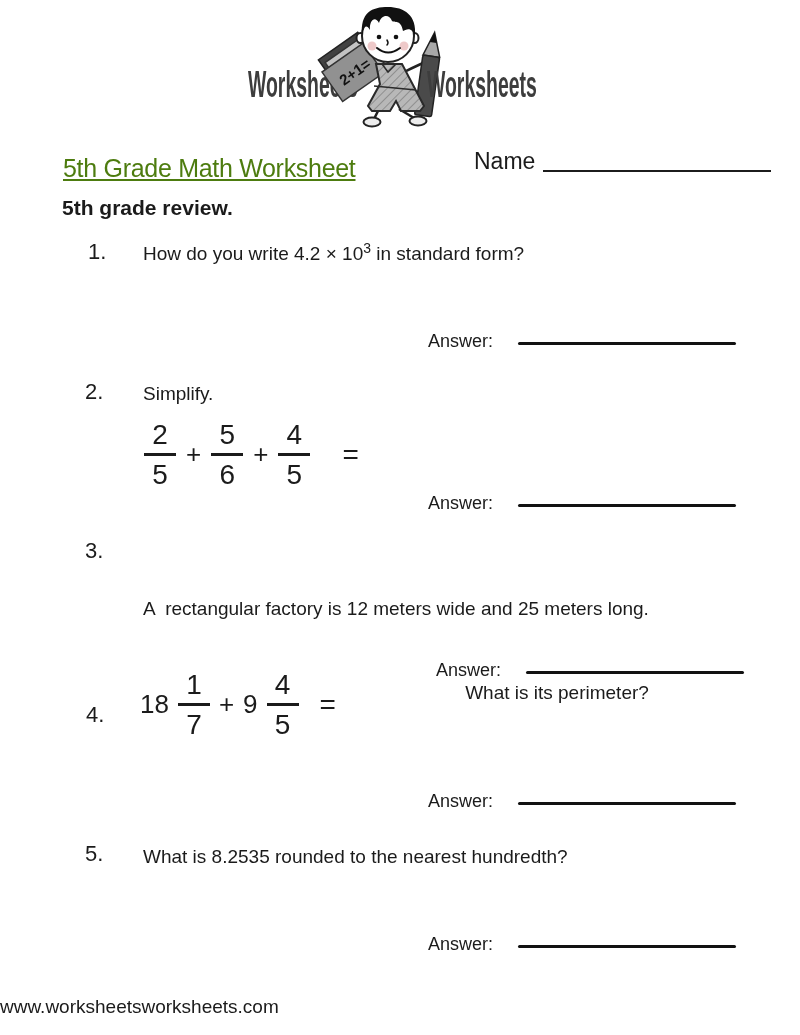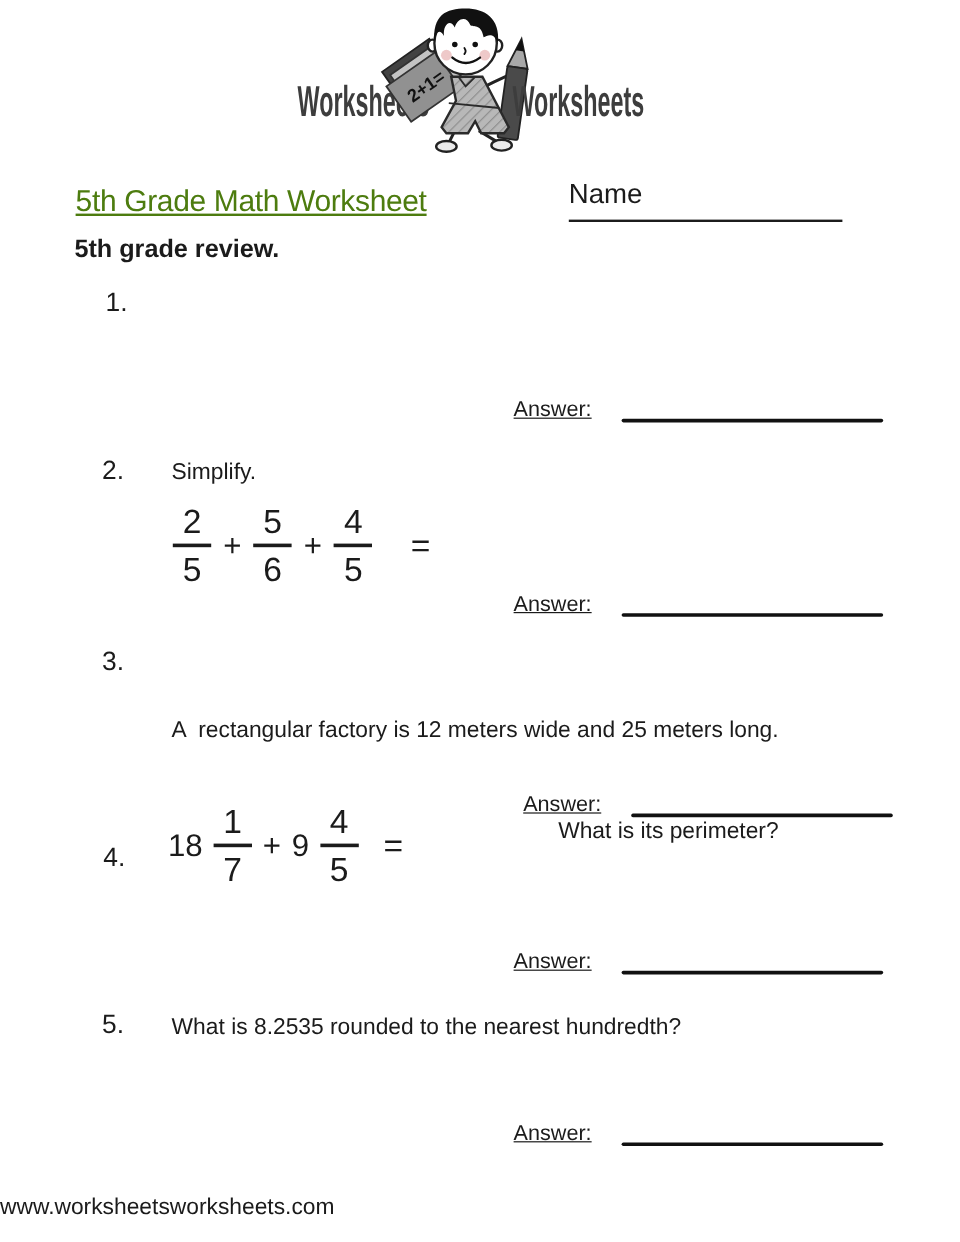--- a/index.html
+++ b/index.html
@@ -14,40 +14,40 @@
   
   .logo-text {
     font-weight:bold; font-size:36px; color:#3d3d3d;
     transform:scaleX(0.54); transform-origin:left top;
     letter-spacing:0px; white-space:nowrap;
   }
 
   
   .title { font-size:25px; color:#4d7c0f; letter-spacing:-0.3px;text-decoration:underline; }
   .subtitle { font-size:21px; }
-  .name-row { display:flex; gap:8px;flex-direction:column; }
+  .name-row { display:flex; align-items:flex-end; gap:8px; }
   .name-label { font-size:23px; }
   .name-line { width:228px; height:0; border-bottom:2px solid #1c1c1c; margin-bottom:3px; }
 
   
   .qnum { font-size:22px; }
   .qtext { font-size:19px; line-height:28px; white-space:pre; }
   .qtext sup { font-size:14px; vertical-align:super; line-height:0; }
 
   
   .expr { display:flex; align-items:center; gap:10px; font-size:26px; }
   .frac { display:inline-flex; flex-direction:column; align-items:center; }
   .frac .fnum, .frac .fden { font-size:28px; line-height:31px; padding:0 2px; }
   .fbar { width:32px; height:0; border-top:3px solid #1b1b1b; margin:3px 0; }
   .op { font-size:26px; }
   .eq { font-size:28px; margin-left:22px; }
   .whole { font-size:26px; }
 
   
-  .answer { display:flex; align-items:flex-end; gap:25px;text-decoration:underline; }
+  .answer { display:flex; align-items:center; gap:25px; }
   .answer-label { font-size:18px; }
   .answer-line { width:218px; height:3px; background:#111; border-radius:2px; margin-top:3px; }
 
   
   .footer { left:0; right:0; text-align:left; font-size:19px; color:#1b1b1b; }
 </style>
 </head>
 <body>
 
 <div class="page">
@@ -107,20 +107,21 @@
   <div class="abs title" style="left:63px; top:154px;">5th Grade Math Worksheet</div>
 
   <div class="abs name-row" style="left:474px; top:148px;">
     <span class="name-label">Name</span>
     <span class="name-line"></span>
   </div>
 
   <div class="abs subtitle" style="left:62px; top:196px;font-weight:bold;">5th grade review.</div>
 
   <div class="abs qnum" style="left:88px; top:239px;">1.</div>
+  <div class="abs qtext" style="left:143px; top:240px;"><span>How do you write 4.2 × 10</span><sup>3</sup><span> in standard form?</span></div>
 
   <div class="abs answer" style="left:428px; top:331px;">
     <span class="answer-label">Answer:</span>
     <span class="answer-line"></span>
   </div>
 
   <div class="abs qnum" style="left:85px; top:379px;">2.</div>
   <div class="abs qtext" style="left:143px; top:380px;">Simplify.</div>
 
   <div class="abs expr" style="left:144px; top:419px;">

